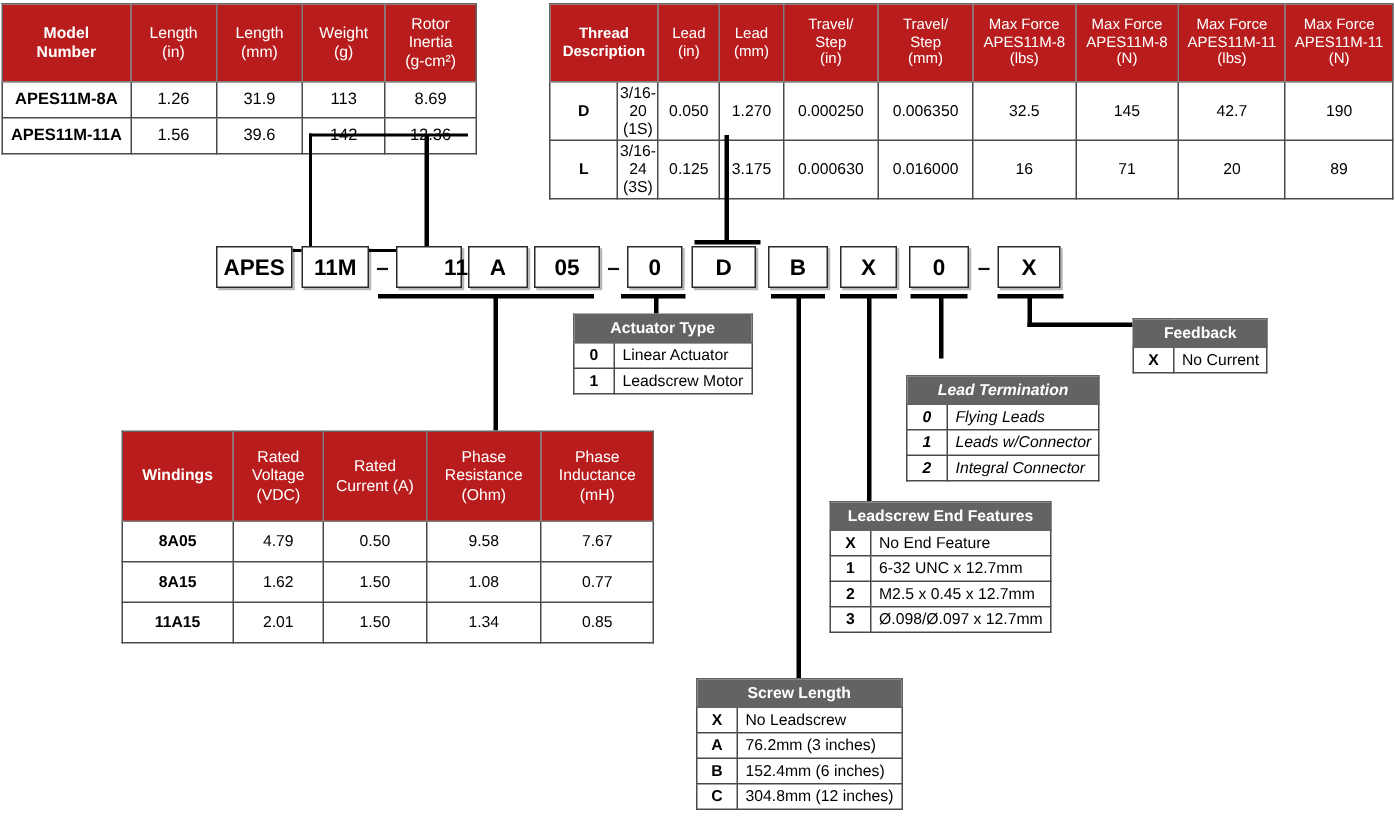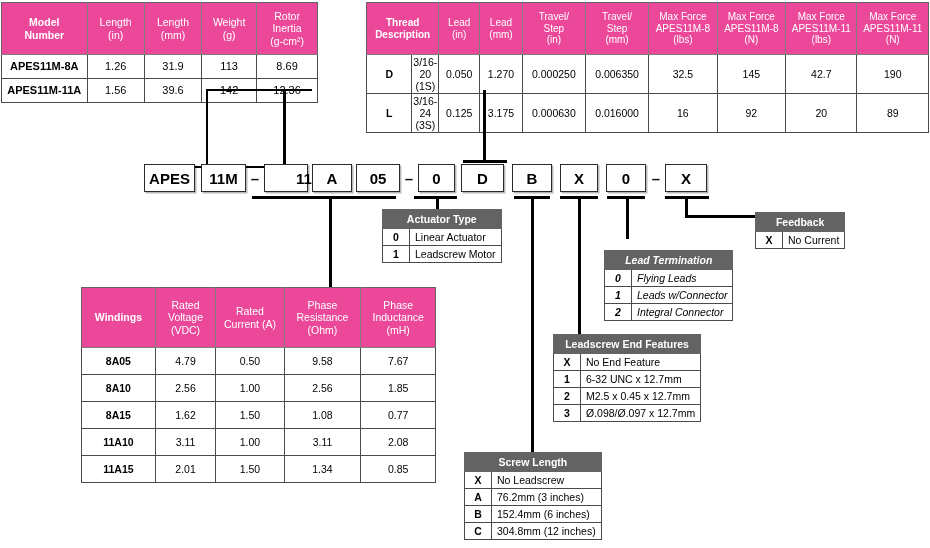--- a/index.html
+++ b/index.html
@@ -11,21 +11,21 @@
   
   table.dt{border-collapse:collapse;position:absolute;background:#fff;}
   table.dt th, table.dt td{
     border:1px solid #4a4a4a;
     text-align:center;
     vertical-align:middle;
     background:#fff;
     line-height:1.15;
   }
   table.dt th{
-    background:#ec4899;
+    background:#b91c1c;
     color:#ffffff;
     font-weight:bold;
     border-color:#7d7d7d;
     border-top-color:#636363;
   }
   table.dt thead tr th:first-child{border-left:1px solid #636363;}
   table.dt thead tr th:last-child{border-right:1px solid #636363;}
   .thlight{font-weight:normal !important;}
 
   
@@ -188,21 +188,21 @@
       <td>190</td>
     </tr>
     <tr>
       <td class="code">L</td>
       <td>3/16-24 (3S)</td>
       <td>0.125</td>
       <td>3.175</td>
       <td>0.000630</td>
       <td>0.016000</td>
       <td>16</td>
-      <td>92</td>
+      <td>71</td>
       <td>20</td>
       <td>89</td>
     </tr>
   </tbody>
 </table>
 
 <div class="ln lv" style="left:206px;top:89px;width:2px;height:80px;"></div>
 <div class="ln lh" style="left:144px;top:166px;width:140px;height:2px;"></div>
 <div class="ln lv" style="left:283px;top:90px;width:3px;height:78px;"></div>
 <div class="ln lh" style="left:206px;top:89px;width:106px;height:2px;"></div>
@@ -275,41 +275,27 @@
   </thead>
   <tbody>
     <tr>
       <td class="wcode">8A05</td>
       <td>4.79</td>
       <td>0.50</td>
       <td>9.58</td>
       <td>7.67</td>
     </tr>
     <tr>
-      <td class="wcode">8A10</td>
-      <td>2.56</td>
-      <td>1.00</td>
-      <td>2.56</td>
-      <td>1.85</td>
-    </tr>
-    <tr>
       <td class="wcode">8A15</td>
       <td>1.62</td>
       <td>1.50</td>
       <td>1.08</td>
       <td>0.77</td>
     </tr>
     <tr>
-      <td class="wcode">11A10</td>
-      <td>3.11</td>
-      <td>1.00</td>
-      <td>3.11</td>
-      <td>2.08</td>
-    </tr>
-    <tr>
       <td class="wcode">11A15</td>
       <td>2.01</td>
       <td>1.50</td>
       <td>1.34</td>
       <td>0.85</td>
     </tr>
   </tbody>
 </table>
 
 <table class="opt" id="actuator-table">

